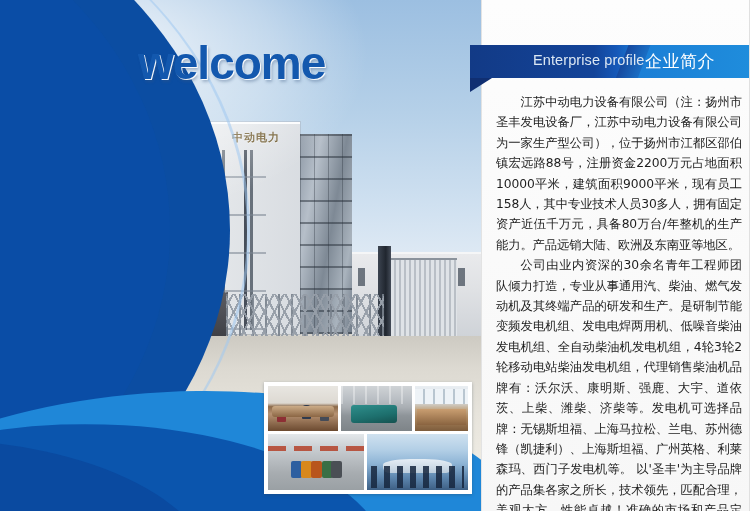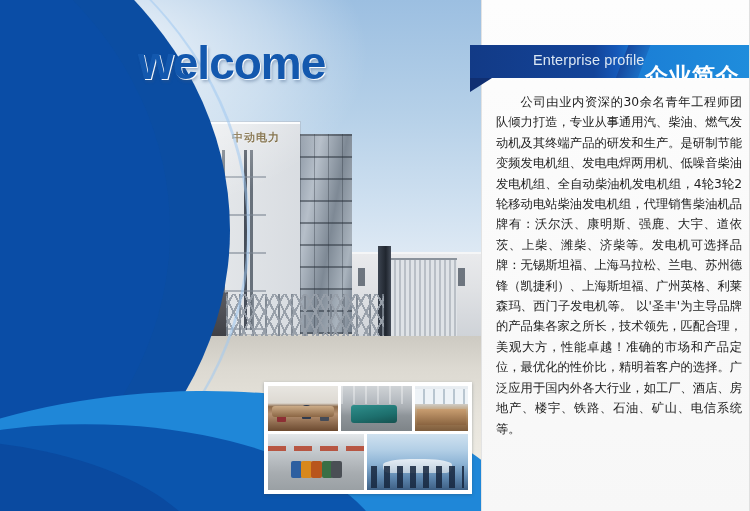--- a/index.html
+++ b/index.html
@@ -342,24 +342,23 @@
   }
   #banner-en {
     position:absolute; left: 26px; top: 7px;
     color: #dbe7f3; font-size: 14.5px; font-weight: 400;
     font-family: "Liberation Sans","DejaVu Sans",sans-serif;
     letter-spacing: .1px;
     margin-left: 37px;
   }
   #banner-cn {
     position:absolute; left: 175px; top: 5px;
-    color: #ffffff; font-size: 23px; font-weight: 700;
+    color: #ffffff; font-size: 17px; font-weight: 400;
     font-family: "DejaVu Sans","Liberation Sans",sans-serif;
     letter-spacing: .5px;
-    margin-top: 11px;
   }
   
   #banner-split {
     position:absolute; left: 152px; top: -4px;
     width: 22px; height: 42px;
     background: linear-gradient(90deg,#16499f,#1a6ec4);
     transform: skewX(-21deg);
   }
   
   #banner-tail {
@@ -464,20 +463,21 @@
     <div id="right-inner">
 
       <div id="banner">
         <div id="banner-split"></div>
         <div id="banner-en">Enterprise profile</div>
         <div id="banner-cn">企业简介</div>
       </div>
       <div id="banner-tail"></div>
 
       <div id="body-copy">
+        <p>江苏中动电力设备有限公司（注：扬州市圣丰发电设备厂，江苏中动电力设备有限公司为一家生产型公司），位于扬州市江都区邵伯镇宏远路88号，注册资金2200万元占地面积10000平米，建筑面积9000平米，现有员工158人，其中专业技术人员30多人，拥有固定资产近伍千万元，具备80万台/年整机的生产能力。产品远销大陆、欧洲及东南亚等地区。</p>
         <p>公司由业内资深的30余名青年工程师团队倾力打造，专业从事通用汽、柴油、燃气发动机及其终端产品的研发和生产。是研制节能变频发电机组、发电电焊两用机、低噪音柴油发电机组、全自动柴油机发电机组，4轮3轮2轮移动电站柴油发电机组，代理销售柴油机品牌有：沃尔沃、康明斯、强鹿、大宇、道依茨、上柴、潍柴、济柴等。发电机可选择品牌：无锡斯坦福、上海马拉松、兰电、苏州德锋（凯捷利）、上海斯坦福、广州英格、利莱森玛、西门子发电机等。 以'圣丰'为主导品牌的产品集各家之所长，技术领先，匹配合理，美观大方，性能卓越！准确的市场和产品定位，最优化的性价比，精明着客户的选择。广泛应用于国内外各大行业，如工厂、酒店、房地产、楼宇、铁路、石油、矿山、电信系统等。</p>
       </div>
 
       <div id="right-edge"></div>
     </div>
   </div>
 
 </div>
 
 </body></html>

